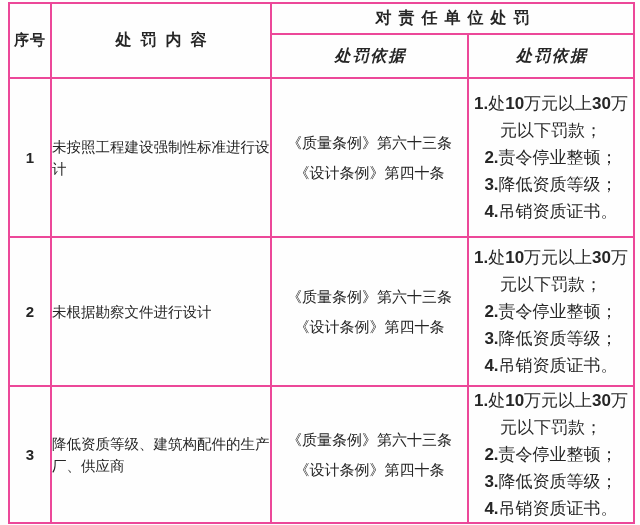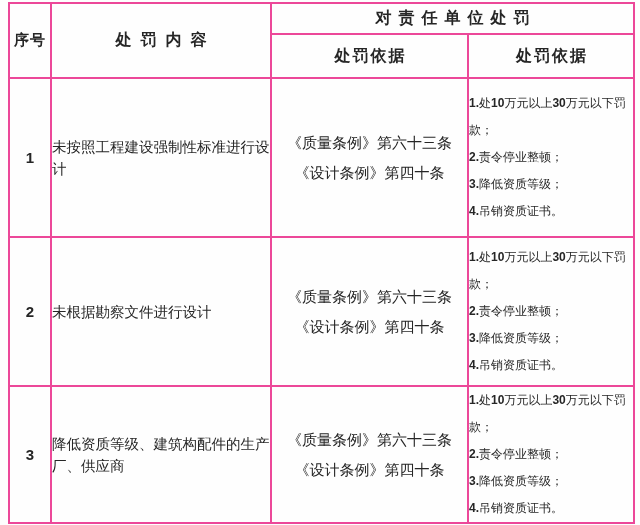--- a/index.html
+++ b/index.html
@@ -44,45 +44,45 @@
   tr.r2 { height: 149px; }
   tr.r3 { height: 135px; }
 
   th {
     font-weight: bold;
     font-size: 16px;
     text-align: center;
   }
   th.group-head { letter-spacing: 7px; text-indent: 7px; }
   th.item-head  { letter-spacing: 9px; text-indent: 9px; }
-  th.sub-head   { letter-spacing: 2px; text-indent: 2px; }
+  th.sub-head   { letter-spacing: 2px; text-indent: 2px; font-style: italic; }
   th.serial-head{ letter-spacing: 1px; font-size: 15px; margin-left: 36px; }
 
   td.serial {
     text-align: center;
     font-weight: bold;
     font-size: 15px;
   }
   td.item {
     font-size: 14.5px;
     line-height: 22px;
     padding: 0 6px 0 8px;
     text-align: left;
   }
   td.basis {
     text-align: center;
     font-size: 15px;
     line-height: 30px;
     border-radius: 9px;
   }
   td.content {
-    font-size: 12px;
+    font-size: 17px;
     line-height: 27px;
     padding: 0 3px 0 9px;
-    text-align: left;
+    text-align: center;
   }
   td.content b, td.serial b { font-weight: bold; }
 </style>
 </head>
 <body>
 
 <div class="page">
   <table class="penalty">
     <colgroup>
       <col class="c-serial">

